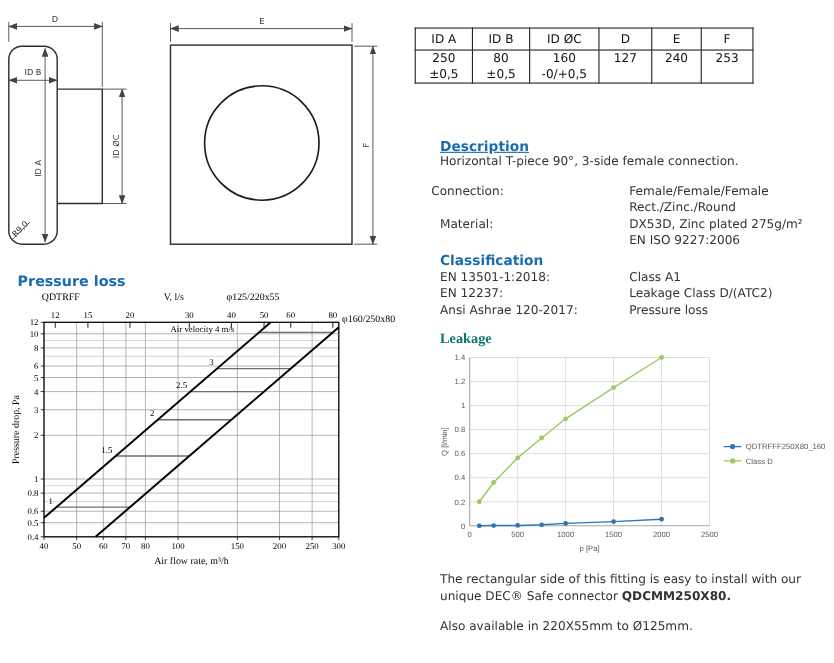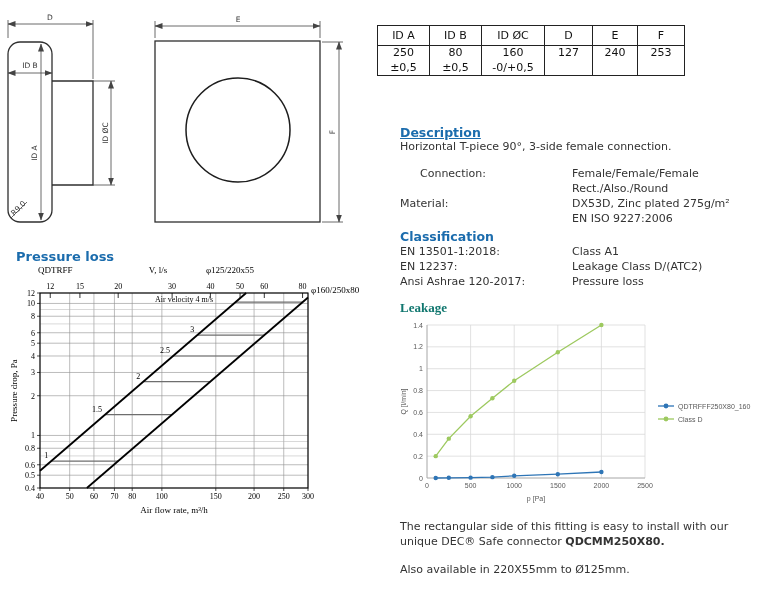--- a/index.html
+++ b/index.html
@@ -108,23 +108,23 @@
     <td>
       <div class="cellline">253</div>
       <div class="cellline"></div>
     </td>
   </tr>
 </tbody>
   </table>
 
 <div class="bh" style="left: 400px; top: 125px; color: rgb(27, 108, 173); text-decoration: underline;">Description</div>
 <div class="txt" style="left:400px;top:140px;width:352px">Horizontal T-piece 90°, 3-side female connection.</div>
-<div class="txt" style="left:420px;top:167px">Connection:</div>
+<div class="txt" style="left:392px;top:167px">Connection:</div>
 <div class="txt" style="left:572px;top:167px">Female/Female/Female</div>
-<div class="txt" style="left:572px;top:182px">Rect./Also./Round</div>
+<div class="txt" style="left:572px;top:182px">Rect./Zinc./Round</div>
 <div class="txt" style="left:400px;top:197px">Material:</div>
 <div class="txt" style="left:572px;top:197px">DX53D, Zinc plated 275g/m²</div>
 <div class="txt" style="left:572px;top:212px">EN ISO 9227:2006</div>
 
 <div class="bh" style="left: 400px; top: 229px; color: rgb(27, 108, 173);">Classification</div>
 <div class="txt" style="left:400px;top:245px">EN 13501-1:2018:</div>
 <div class="txt" style="left:572px;top:245px">Class A1</div>
 <div class="txt" style="left:400px;top:260px">EN 12237:</div>
 <div class="txt" style="left:572px;top:260px">Leakage Class D/(ATC2)</div>
 <div class="txt" style="left:400px;top:275px">Ansi Ashrae 120-2017:</div>

